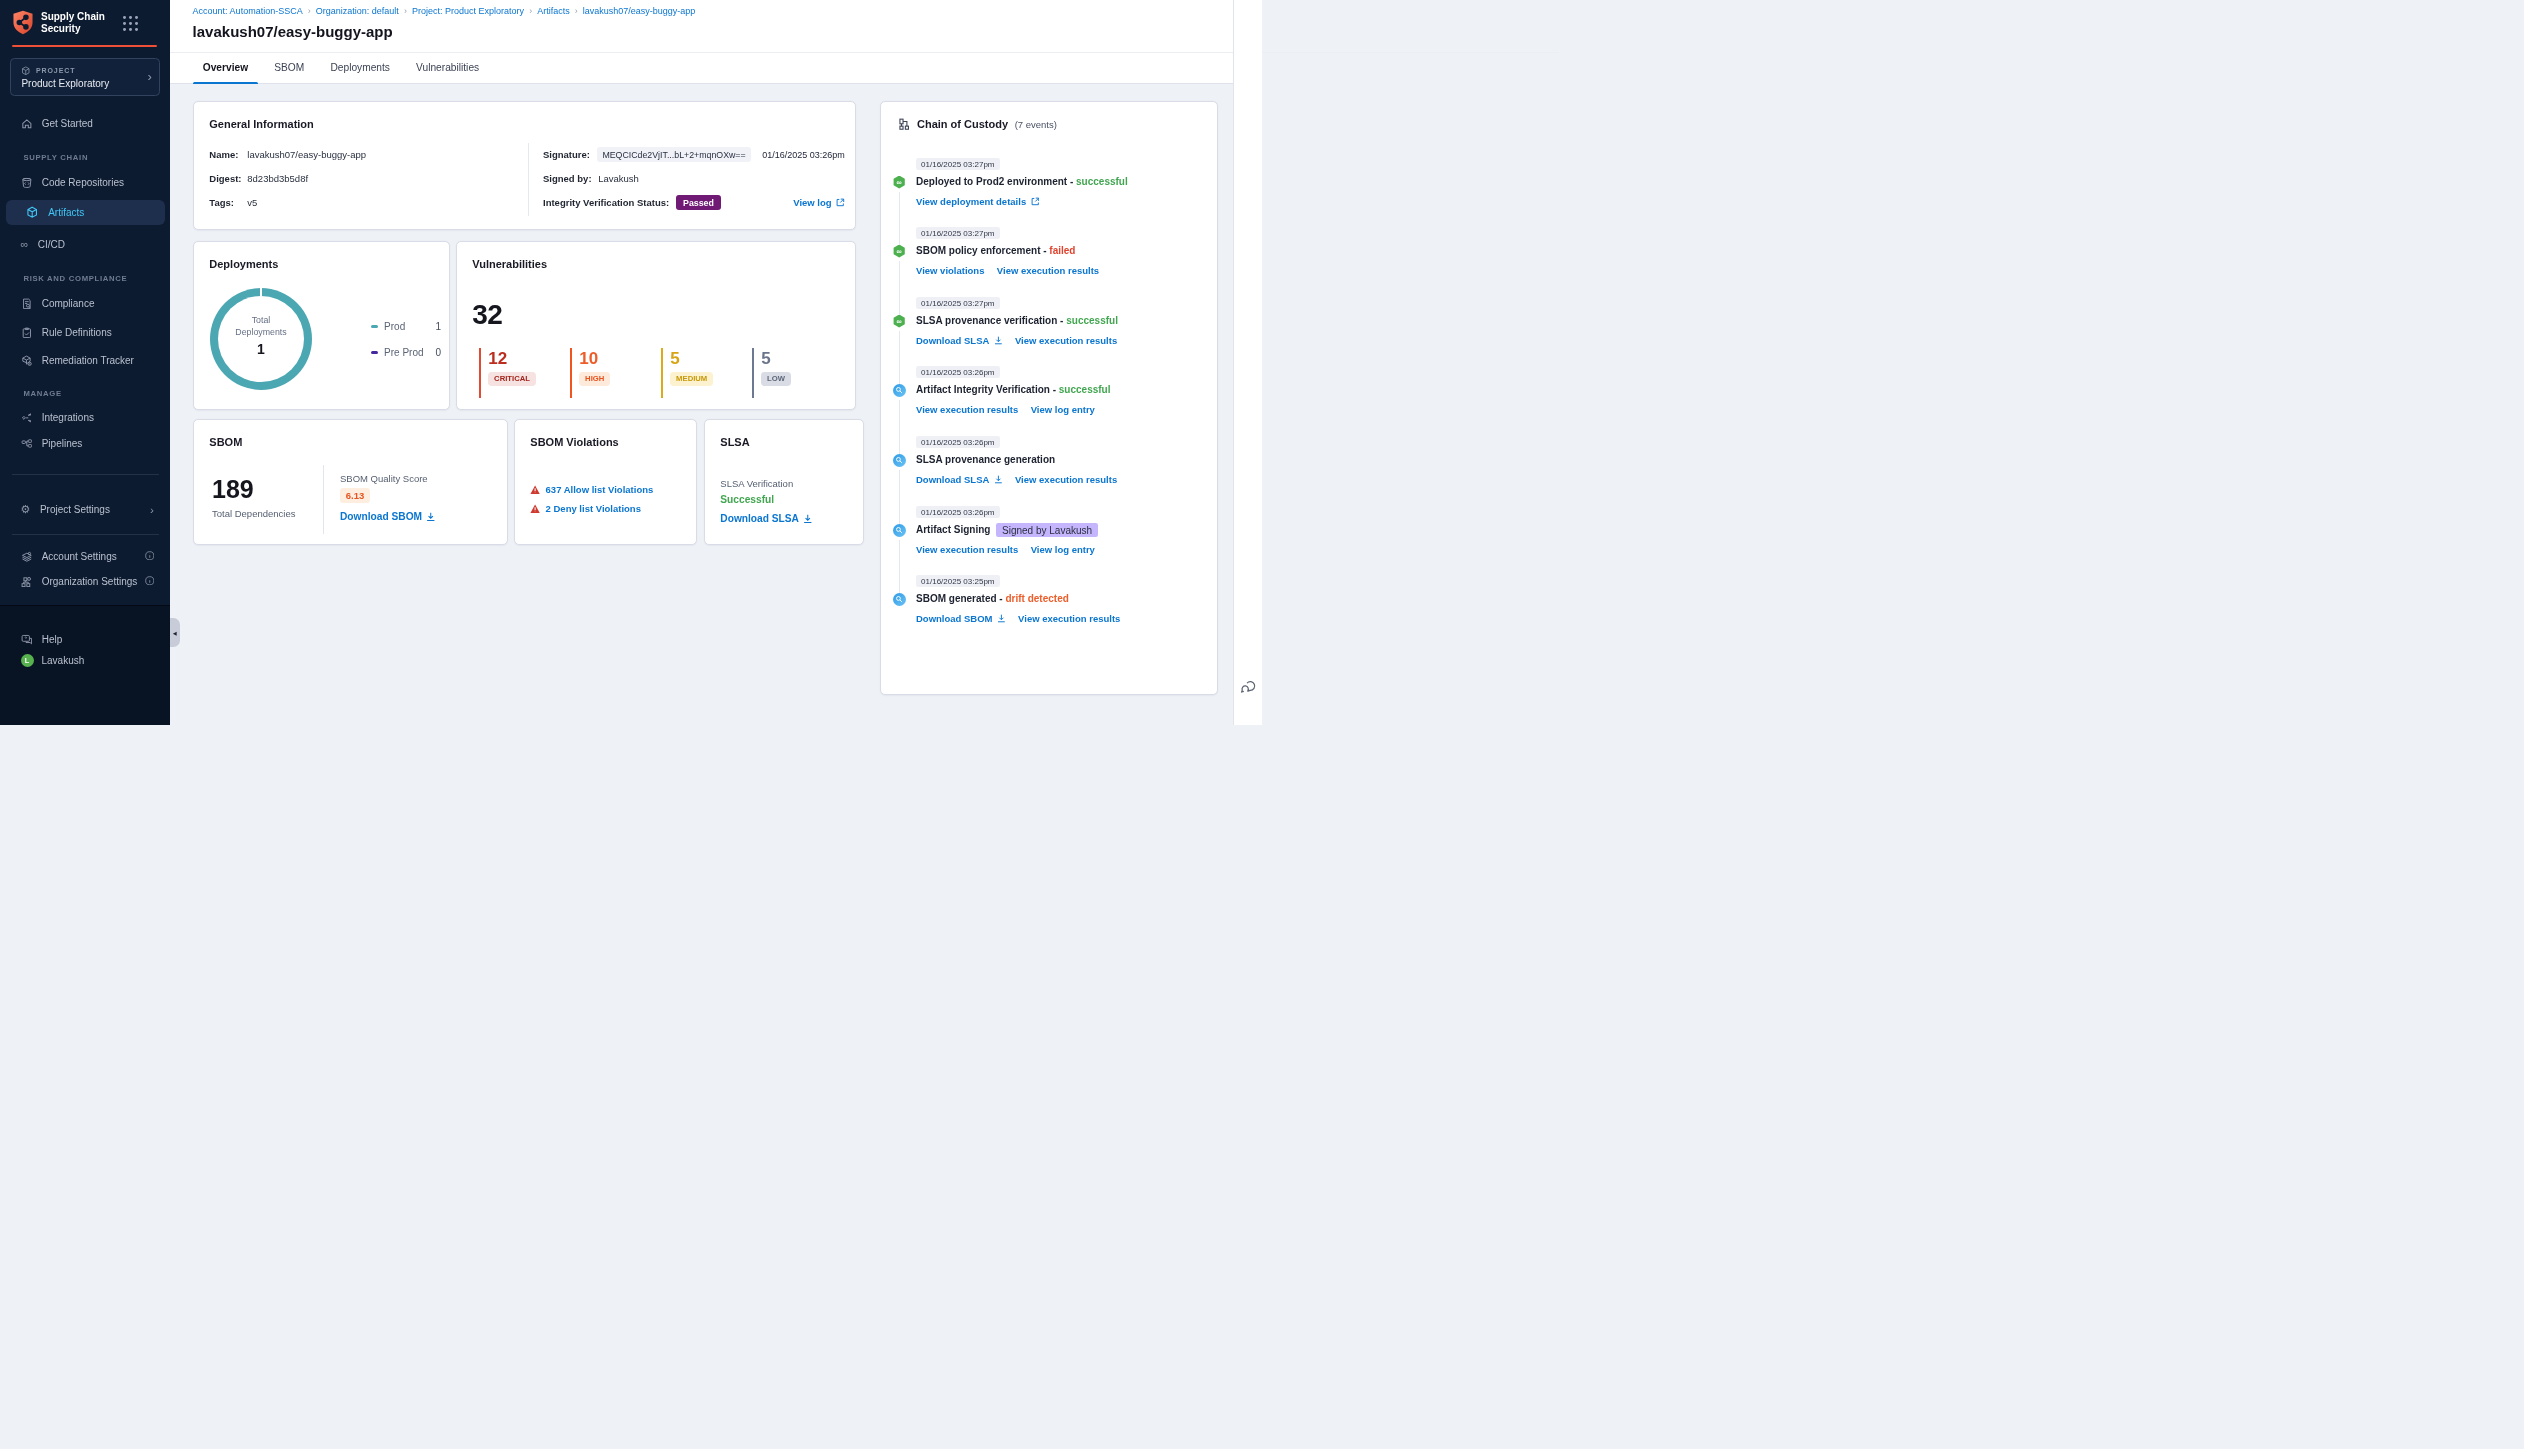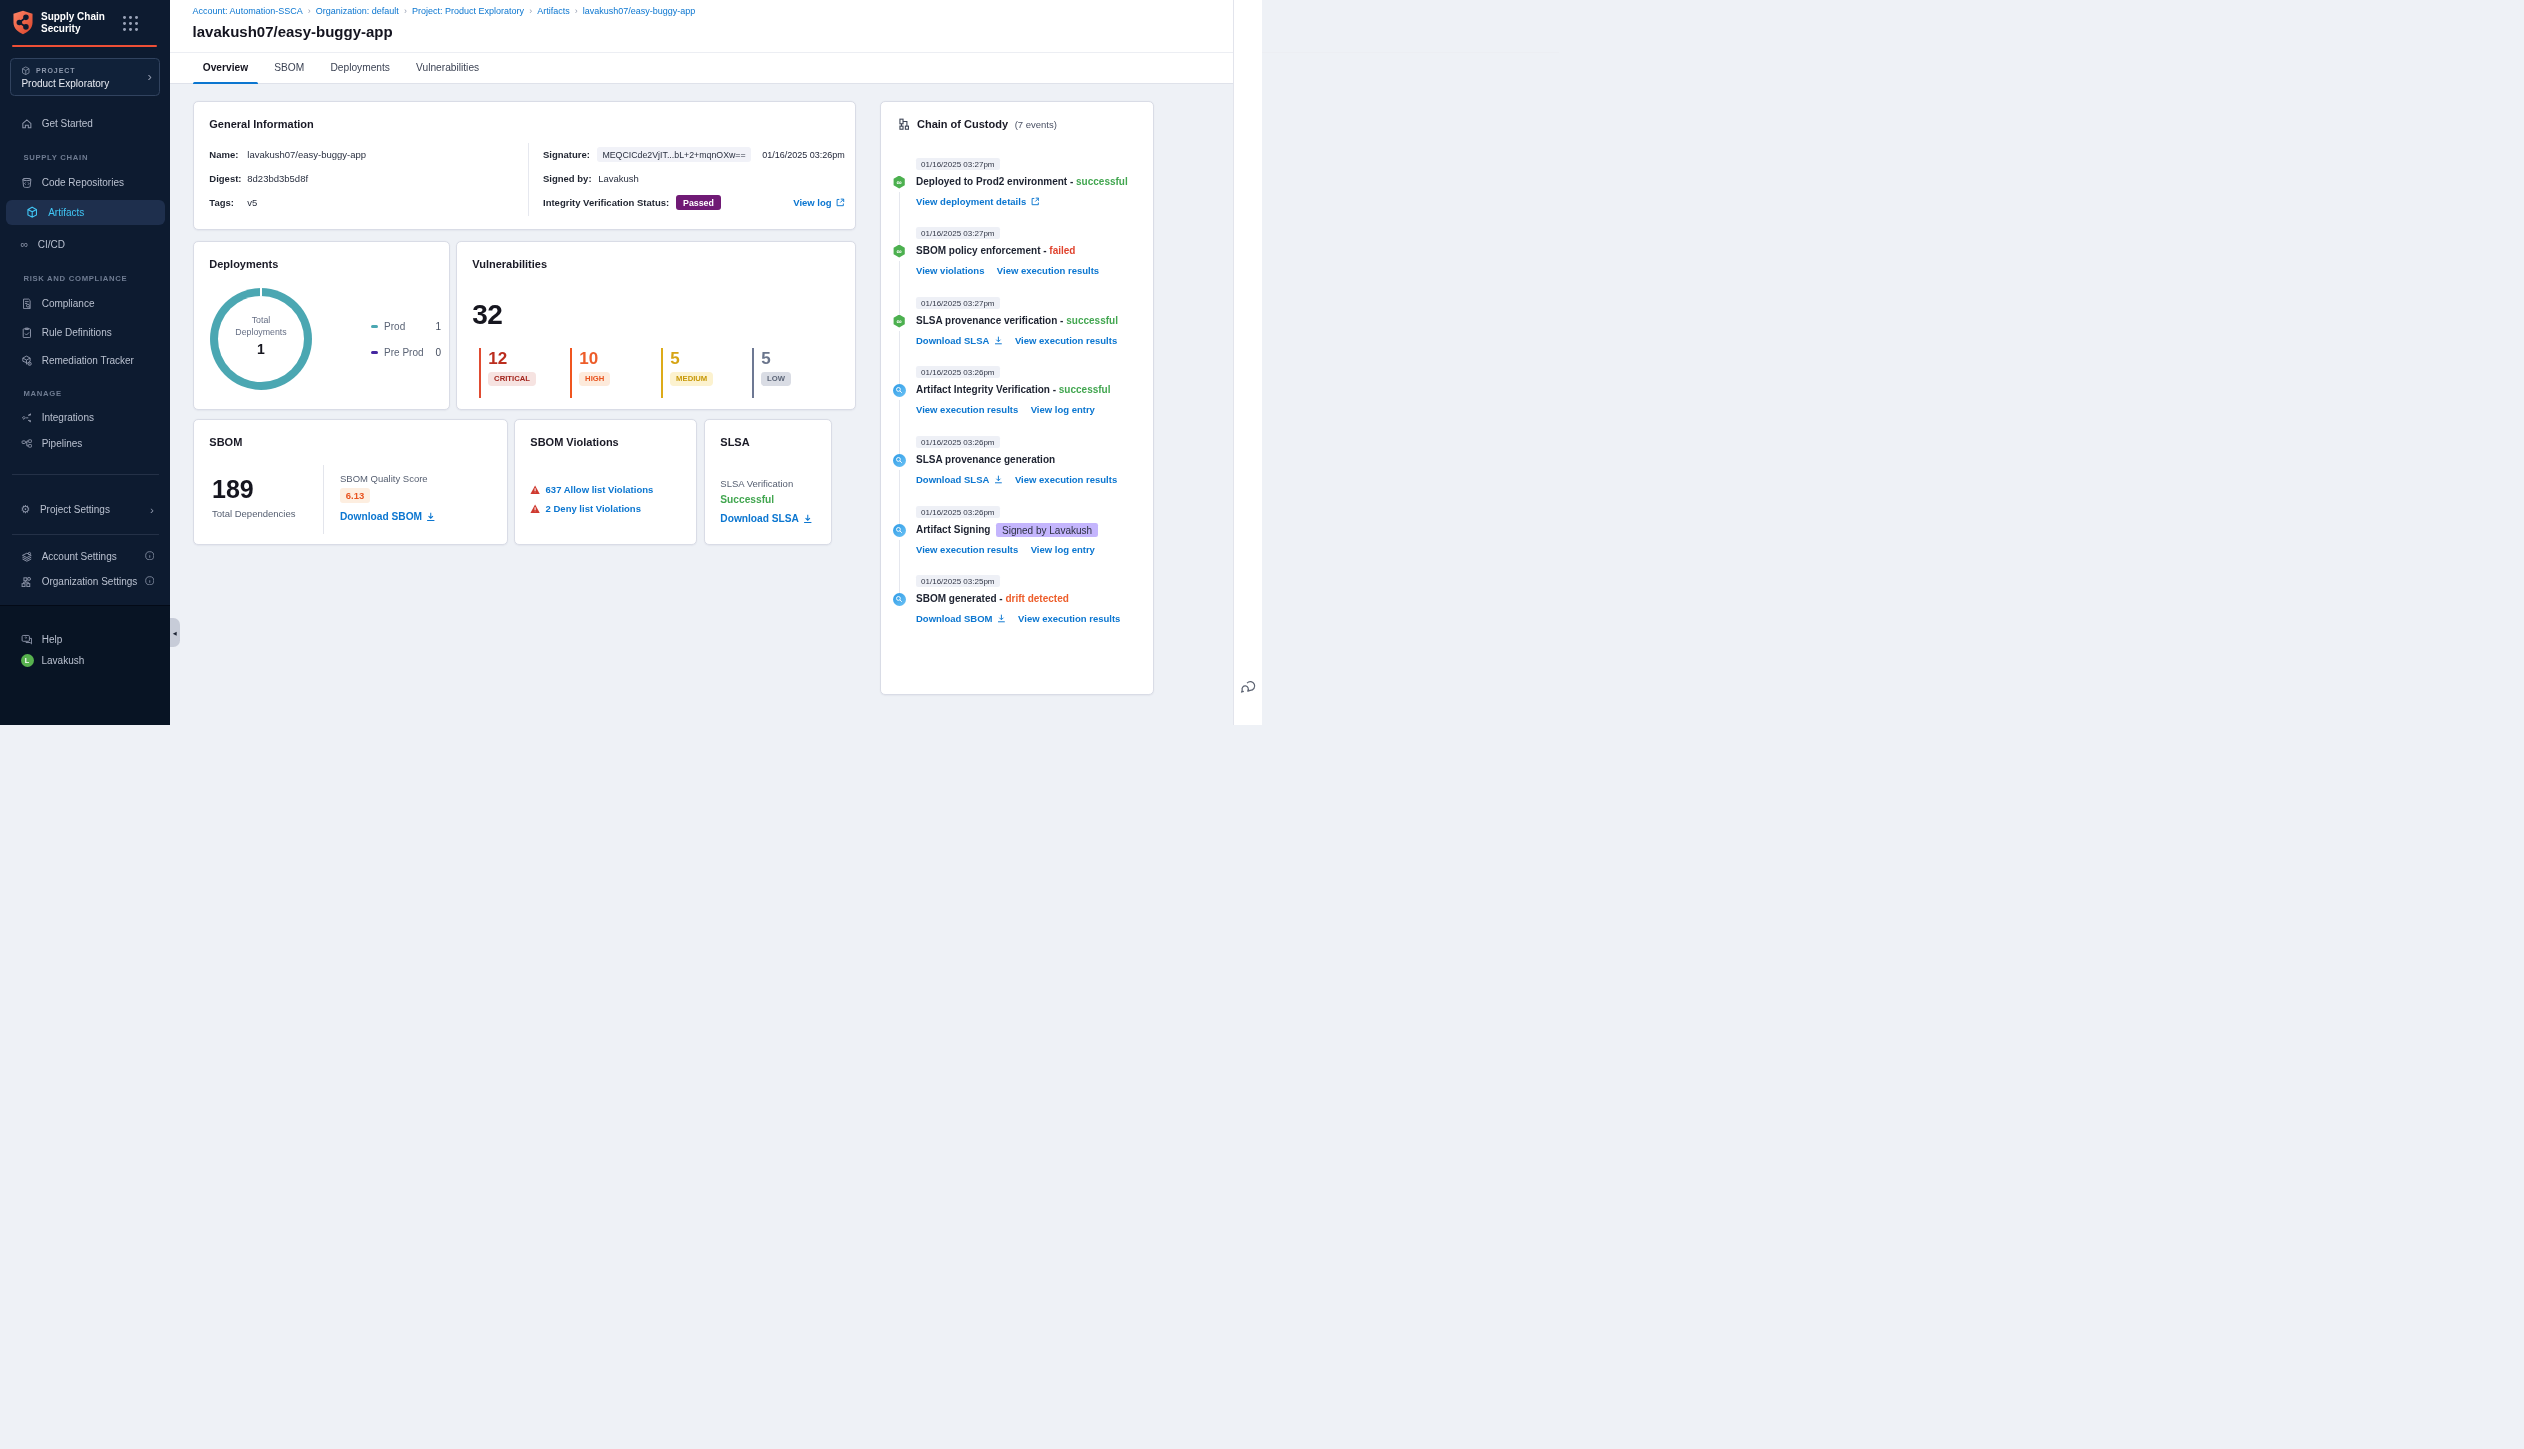--- a/index.html
+++ b/index.html
@@ -457,33 +457,33 @@
   </div>
   <div class="vio-row" style="top:83px">
     <svg width="10.2" height="9.5" viewBox="0 0 14 13">
       <path d="M7 0.5 13.5 12.5 H0.5Z" fill="#cf3a30"></path>
         <path d="M7 4.5v4 M7 10v.4" stroke="#fff" stroke-width="1.4"></path>
       </svg>
     <a class="lnk">2 Deny list Violations</a>
   </div>
 </div>
 
-<div class="card" style="left:704px; top:419px; width:128px; height:126px">
+<div class="card" style="left:704px; top:419px; width:160px; height:126px">
   <div class="card-title">SLSA</div>
   <div id="slsa-ver-label">SLSA Verification</div>
   <div id="slsa-status">Successful</div>
   <a class="lnk" id="slsa-dl">
     <span>Download SLSA</span>
     <svg width="9.5" height="9.5" viewBox="0 0 13 13" fill="none" stroke="#0b76d0" stroke-width="1.4">
       <path d="M6.5 1v7 M3.5 5.5 6.5 8.5 9.5 5.5 M1.5 11.5h10"></path>
       </svg>
   </a>
 </div>
 
-<div class="card" style="left:880px; top:101px; width:274px; height:594px">
+<div class="card" style="left:880px; top:101px; width:338px; height:594px">
   <div id="coc-head">
     <svg width="12.4" height="12.4" viewBox="0 0 16 16" fill="none" stroke="#3c4354" stroke-width="1.4">
       <rect x="2.5" y="1.5" width="4" height="6"></rect>
         <rect x="2.5" y="10.5" width="4" height="4"></rect>
       <rect x="9.5" y="10.5" width="4" height="4"></rect>
         <path d="M6.5 4.5h5v6 M4.5 7.5v3"></path>
       </svg>
     <span class="t">Chain of Custody</span>
     <span class="c">(7 events)</span>
   </div>

